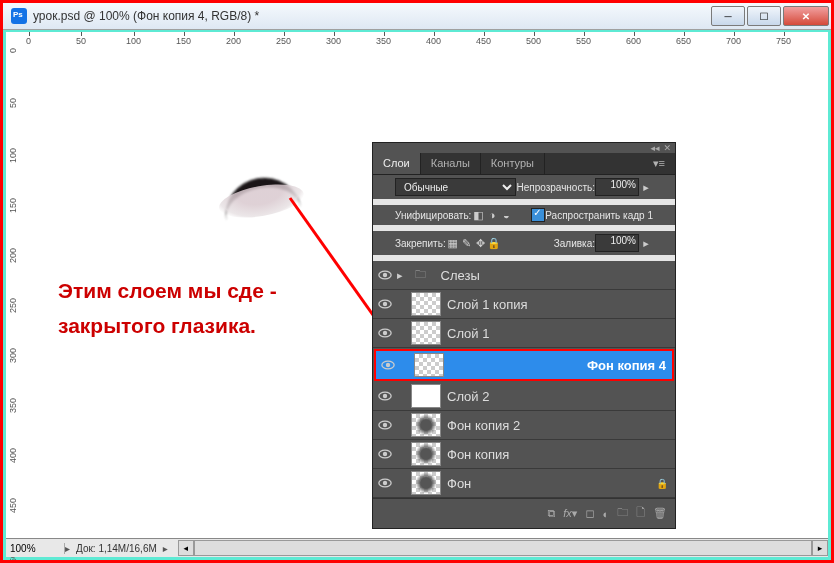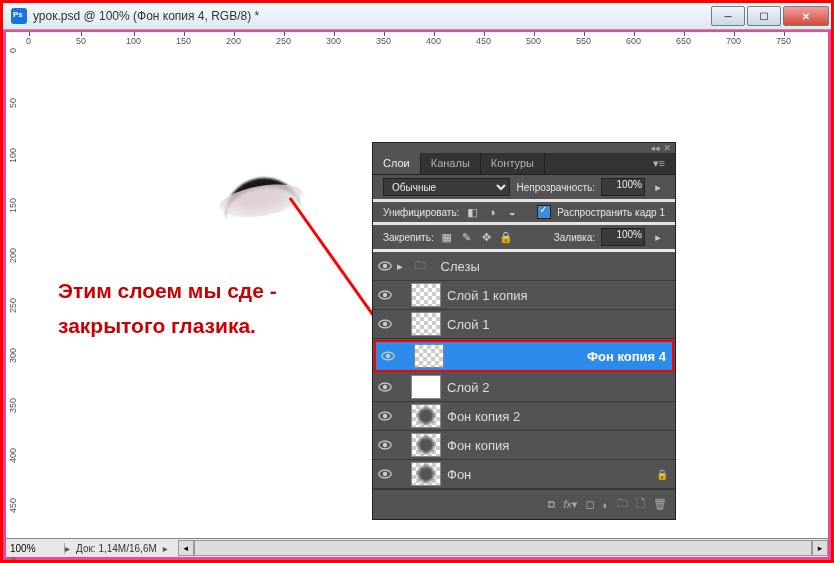--- a/index.html
+++ b/index.html
@@ -1,16 +1,16 @@
 <!DOCTYPE html>
 <html><head>
 <meta charset="utf-8">
 <style>
 body { margin: 0; font-family: "Segoe UI", Tahoma, sans-serif; font-size: 11px; color: #000; }
-.frame { width: 834px; height: 563px; position: relative; box-sizing: border-box; border: 3px solid red; background: #ec4899; overflow: hidden; }
+.frame { width: 834px; height: 563px; position: relative; box-sizing: border-box; border: 3px solid red; background: #5eead4; overflow: hidden; }
 
 
 .titlebar { height: 26px; background: linear-gradient(#f5f9fd,#dee8f3); display: flex; align-items: center; padding: 0 0 0 8px; border-bottom: 1px solid #a0a0a0; }
 .app-icon { width: 16px; height: 16px; background: #1473e6; border-radius: 3px; margin-right: 6px; position: relative; }
 .app-icon::after { content: "Ps"; color: white; font-size: 8px; font-weight: bold; position: absolute; top: 2px; left: 2px; }
 .title-text { flex: 1; font-size: 12px; color: #333; }
 .win-btns { display: flex; gap: 2px; margin-right: 2px; }
 .win-btn { width: 32px; height: 18px; border: 1px solid #7a7a7a; border-radius: 2px; display: flex; align-items: center; justify-content: center; font-size: 10px; cursor: pointer; }
 .win-min, .win-max { background: linear-gradient(#f0f5fb,#c8d8eb); }
 .win-close { background: linear-gradient(#f1a0a0,#d54a3a); color: white; width: 44px; font-weight: bold; }
@@ -35,21 +35,21 @@
 .pointer-line { position: absolute; top:150px; left:268px; width:120px; height:170px; }
 .pointer-line svg { width:100%; height:100%; overflow:visible; }
 
 
 .panel { position: absolute; top: 94px; left: 350px; width: 302px; background: #535353; border: 1px solid #222; color: #e6e6e6; font-size: 11px; }
 .panel-top { height: 10px; background: #535353; display:flex; justify-content:flex-end; align-items:center; padding-right:4px; gap:4px; }
 .panel-top span { font-size: 9px; color:#aaa; cursor:pointer; }
 .tabbar { display: flex; background: #333; border-bottom: 1px solid #222; }
 .tab { padding: 4px 10px; font-size: 11px; color: #b2b2b2; cursor: pointer; border-right: 1px solid #222; }
 .tab.active { background: #535353; color: #eee; }
-.row { display: flex; align-items: center; padding: 3px 10px; gap: 6px; border-bottom: 3px solid #e5e5e5; font-size: 10px; }
+.row { display: flex; align-items: center; padding: 3px 22px; gap: 0; border-bottom: 6px solid #e5e5e5; font-size: 10px; }
 .sel { background: #3a3a3a; border:1px solid #222; color:#eee; height:18px; padding:0 4px; font-size:10px; }
 .sel.blend { flex:1; }
 .num { background:#3a3a3a; border:1px solid #222; color:#eee; width:40px; height:16px; text-align:right; padding-right:2px; font-size:10px; }
 .icon-sm { width: 14px; height: 14px; display:inline-flex; align-items:center; justify-content:center; color:#ccc; font-size:11px; }
 .chk { width:12px; height:12px; background:#3a8fd8; border:1px solid #222; position:relative; }
 .chk::after { content:"✓"; color:white; position:absolute; top:-2px; left:1px; font-size:10px; }
 
 
 .layer-list { max-height: 260px; }
 .layer { display:flex; align-items:center; height:28px; border-bottom:1px solid #3a3a3a; padding-right:6px; }

